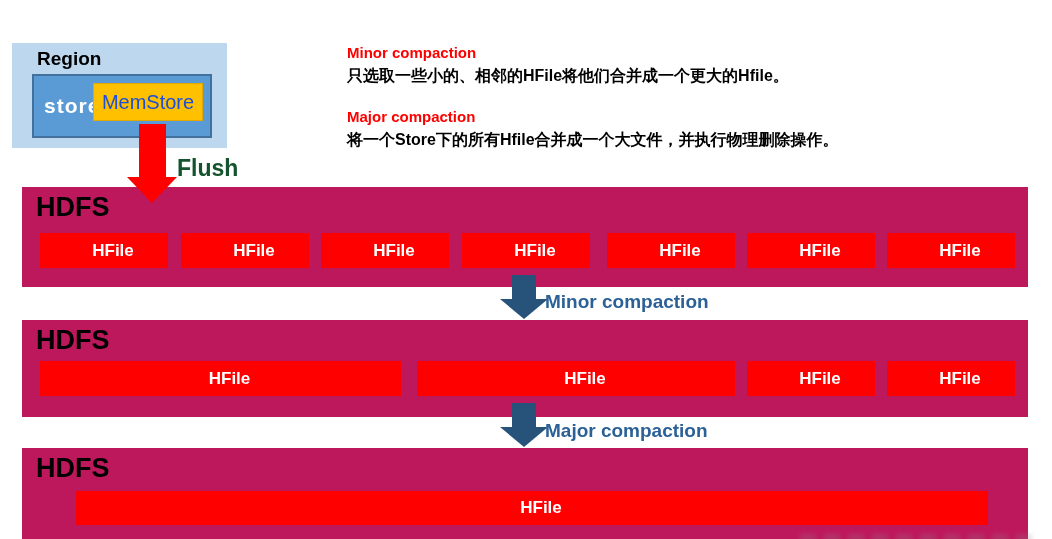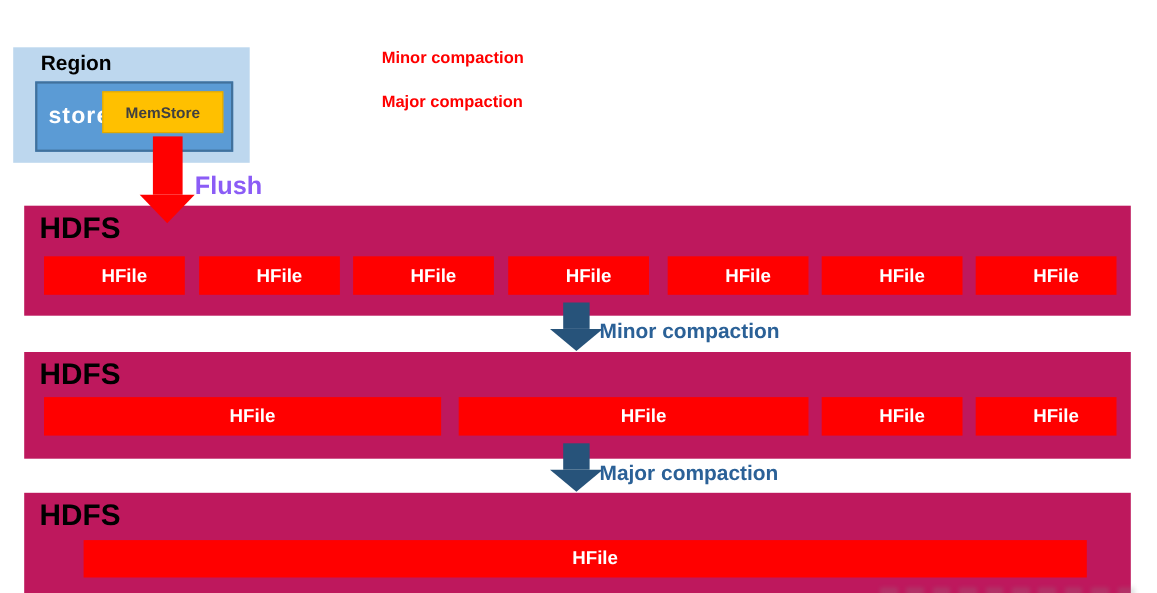--- a/index.html
+++ b/index.html
@@ -7,25 +7,25 @@
     position:relative;width:1052px;height:539px;background:#ffffff;overflow:hidden;
     font-family:"Liberation Sans","DejaVu Sans",sans-serif;
     margin-top:29px;
   }
   
   .region-box{position:absolute;left:12px;top:14px;width:215px;height:105px;background:#BDD7EE;}
   .region-title{position:absolute;left:25px;top:5px;font-size:19px;font-weight:bold;color:#000;}
   .store-box{position:absolute;left:20px;top:31px;width:176px;height:60px;background:#5B9BD5;border:2px solid #41719C;}
   .store-label{position:absolute;left:10px;top:50%;transform:translateY(-50%);font-size:21px;font-weight:bold;color:#ffffff;letter-spacing:1px;}
   .memstore-box{position:absolute;left:59px;top:7px;width:108px;height:36px;background:#FFC000;border:1px solid #E0A800;display:flex;align-items:center;justify-content:center;}
-  .memstore-label{font-size:14px;font-weight:bold;color:#404040;}
+  .memstore-label{font-size:20px;font-weight:normal;color:#1d4ed8;}
   
   .flush-shaft{position:absolute;left:139px;top:95px;width:27px;height:53px;background:#FF0000;z-index:6;}
   .flush-head{position:absolute;left:127px;top:148px;width:0;height:0;border-left:25px solid transparent;border-right:25px solid transparent;border-top:26px solid #FF0000;z-index:6;}
-  .flush-label{position:absolute;left:177px;top:126px;font-size:23px;font-weight:bold;color:#8b5cf6;z-index:6;}
+  .flush-label{position:absolute;left:177px;top:126px;font-size:23px;font-weight:bold;color:#14532d;z-index:6;}
   
   .legend{position:absolute;left:347px;top:14px;width:690px;}
   .legend-title{font-size:15px;font-weight:bold;color:#FF0000;line-height:20px;}
   .legend-desc{font-size:16px;font-weight:bold;color:#000;line-height:22px;margin-top:2px;}
   .legend-gap{margin-top:20px;}
   
   .band{position:absolute;left:22px;width:1006px;background:#be185d;}
   #band1{top:158px;height:100px;}
   #band2{top:291px;height:97px;}
   #band3{top:419px;height:98px;}
@@ -74,21 +74,23 @@
       </div>
     </div>
   </div>
 
   <div class="flush-shaft"></div>
   <div class="flush-head"></div>
   <div class="flush-label">Flush</div>
 
   <div class="legend">
     <div class="legend-title">Minor compaction</div>
+    <div class="legend-desc">只选取一些小的、相邻的HFile将他们合并成一个更大的Hfile。</div>
     <div class="legend-title legend-gap">Major compaction</div>
+    <div class="legend-desc">将一个Store下的所有Hfile合并成一个大文件，并执行物理删除操作。</div>
   </div>
 
   <div class="band" id="band1">
     <div class="hdfs-label">HDFS</div>
     <div class="hfile b1 b1f1">HFile</div>
     <div class="hfile b1 b1f2">HFile</div>
     <div class="hfile b1 b1f3">HFile</div>
     <div class="hfile b1 b1f4">HFile</div>
     <div class="hfile b1 b1f5">HFile</div>
     <div class="hfile b1 b1f6">HFile</div>

